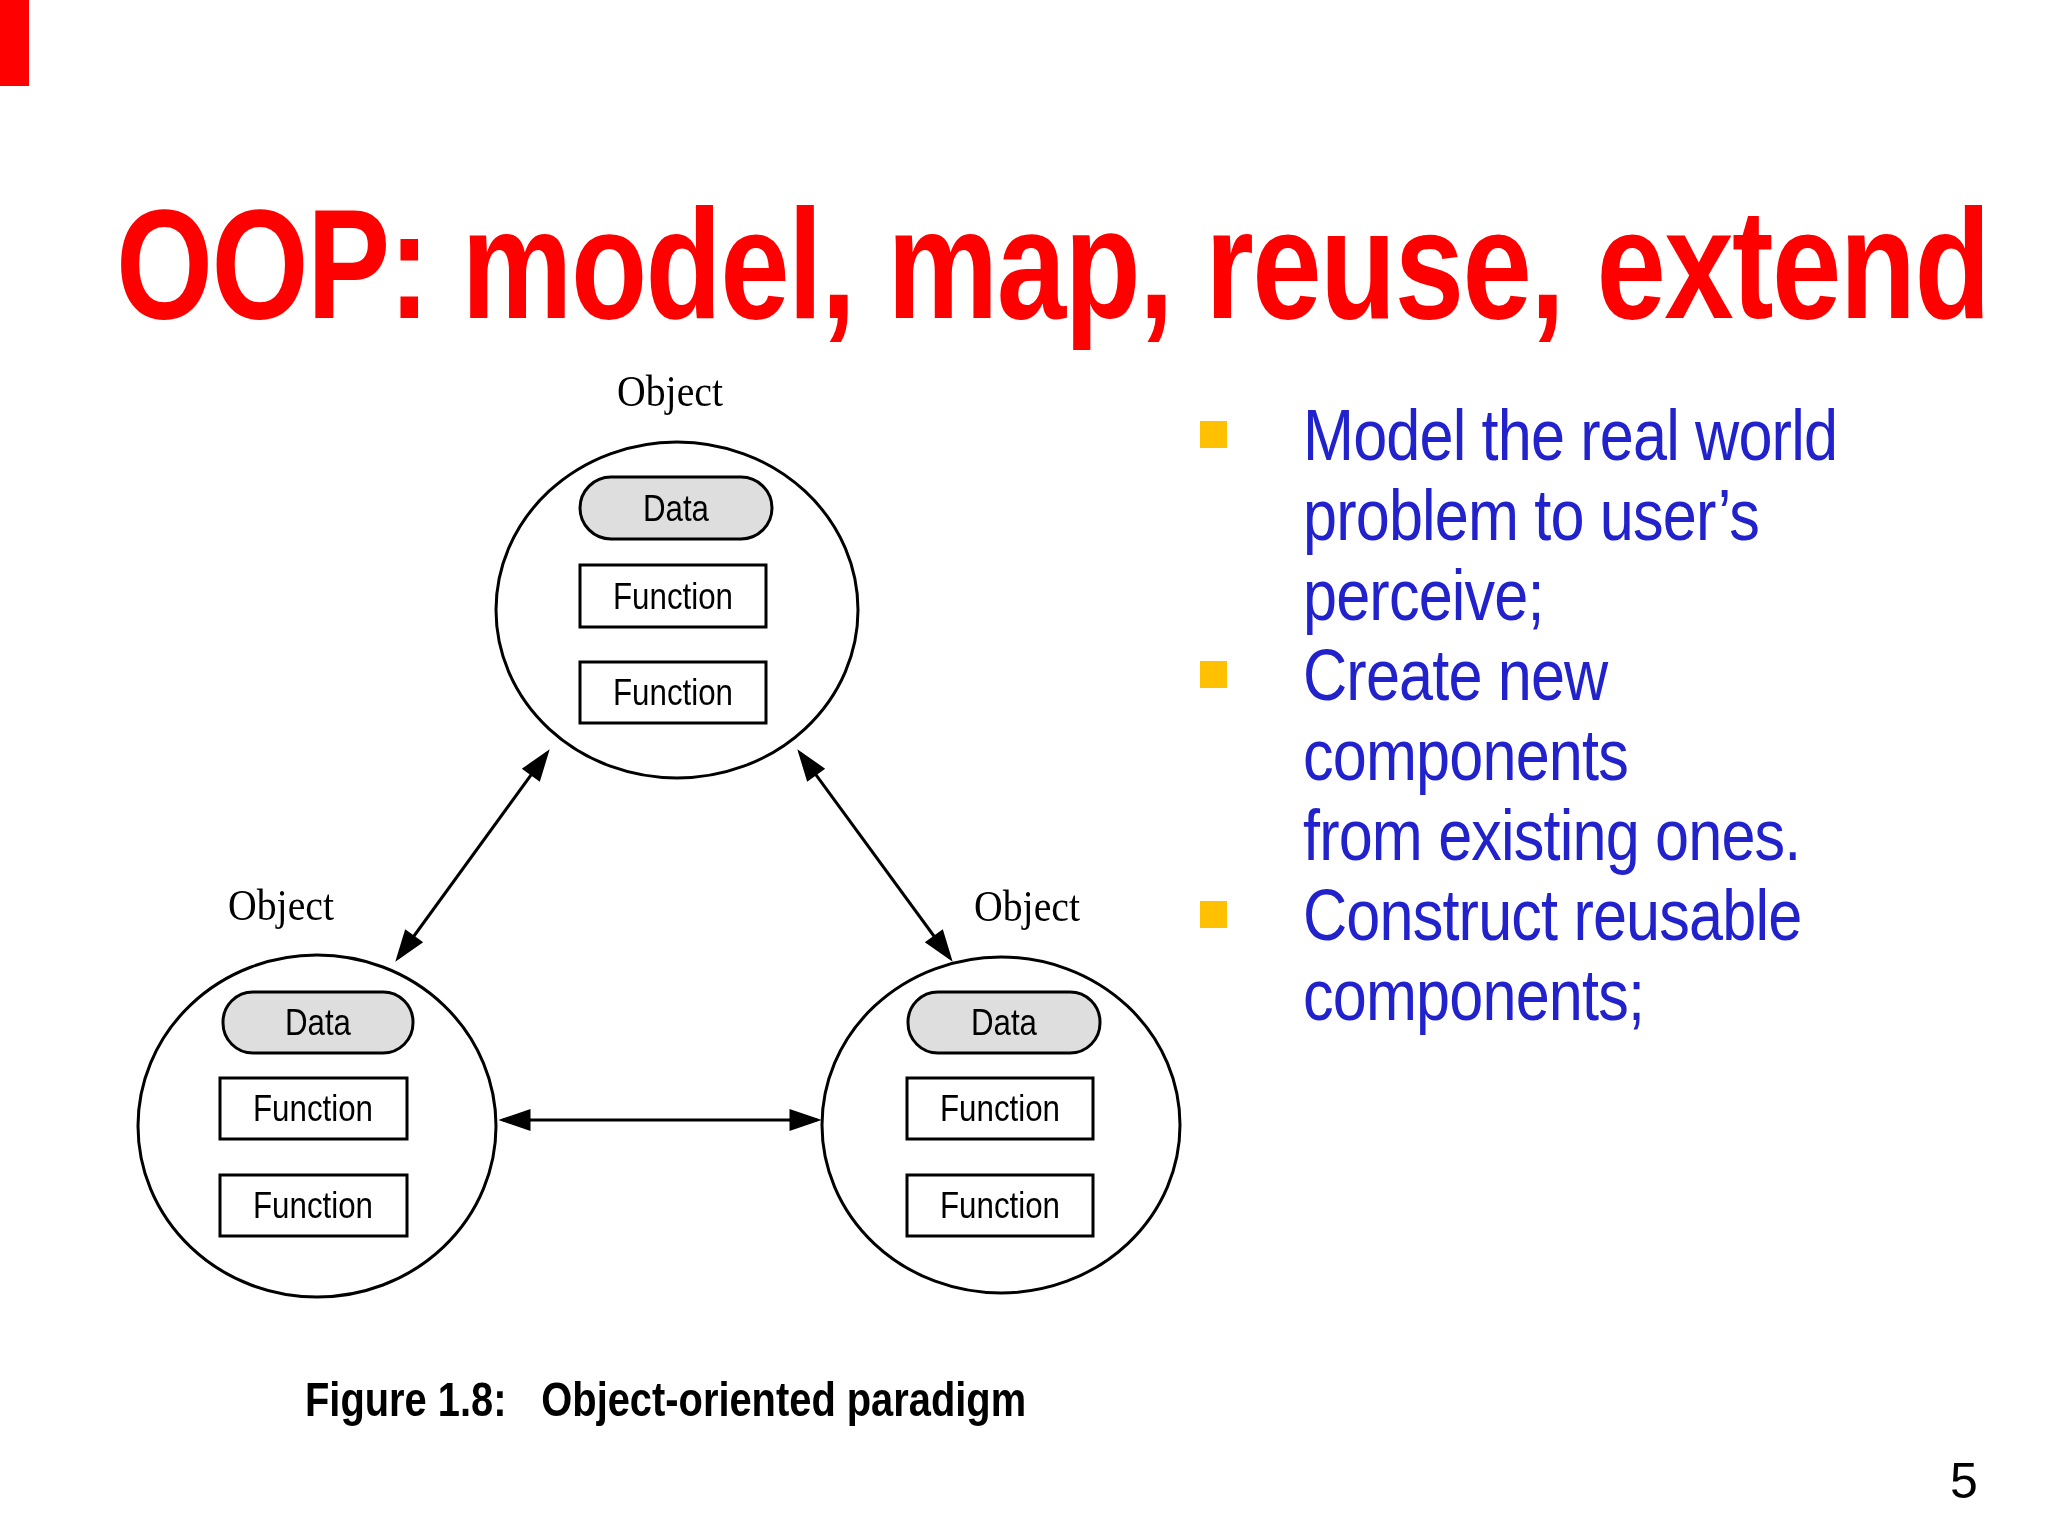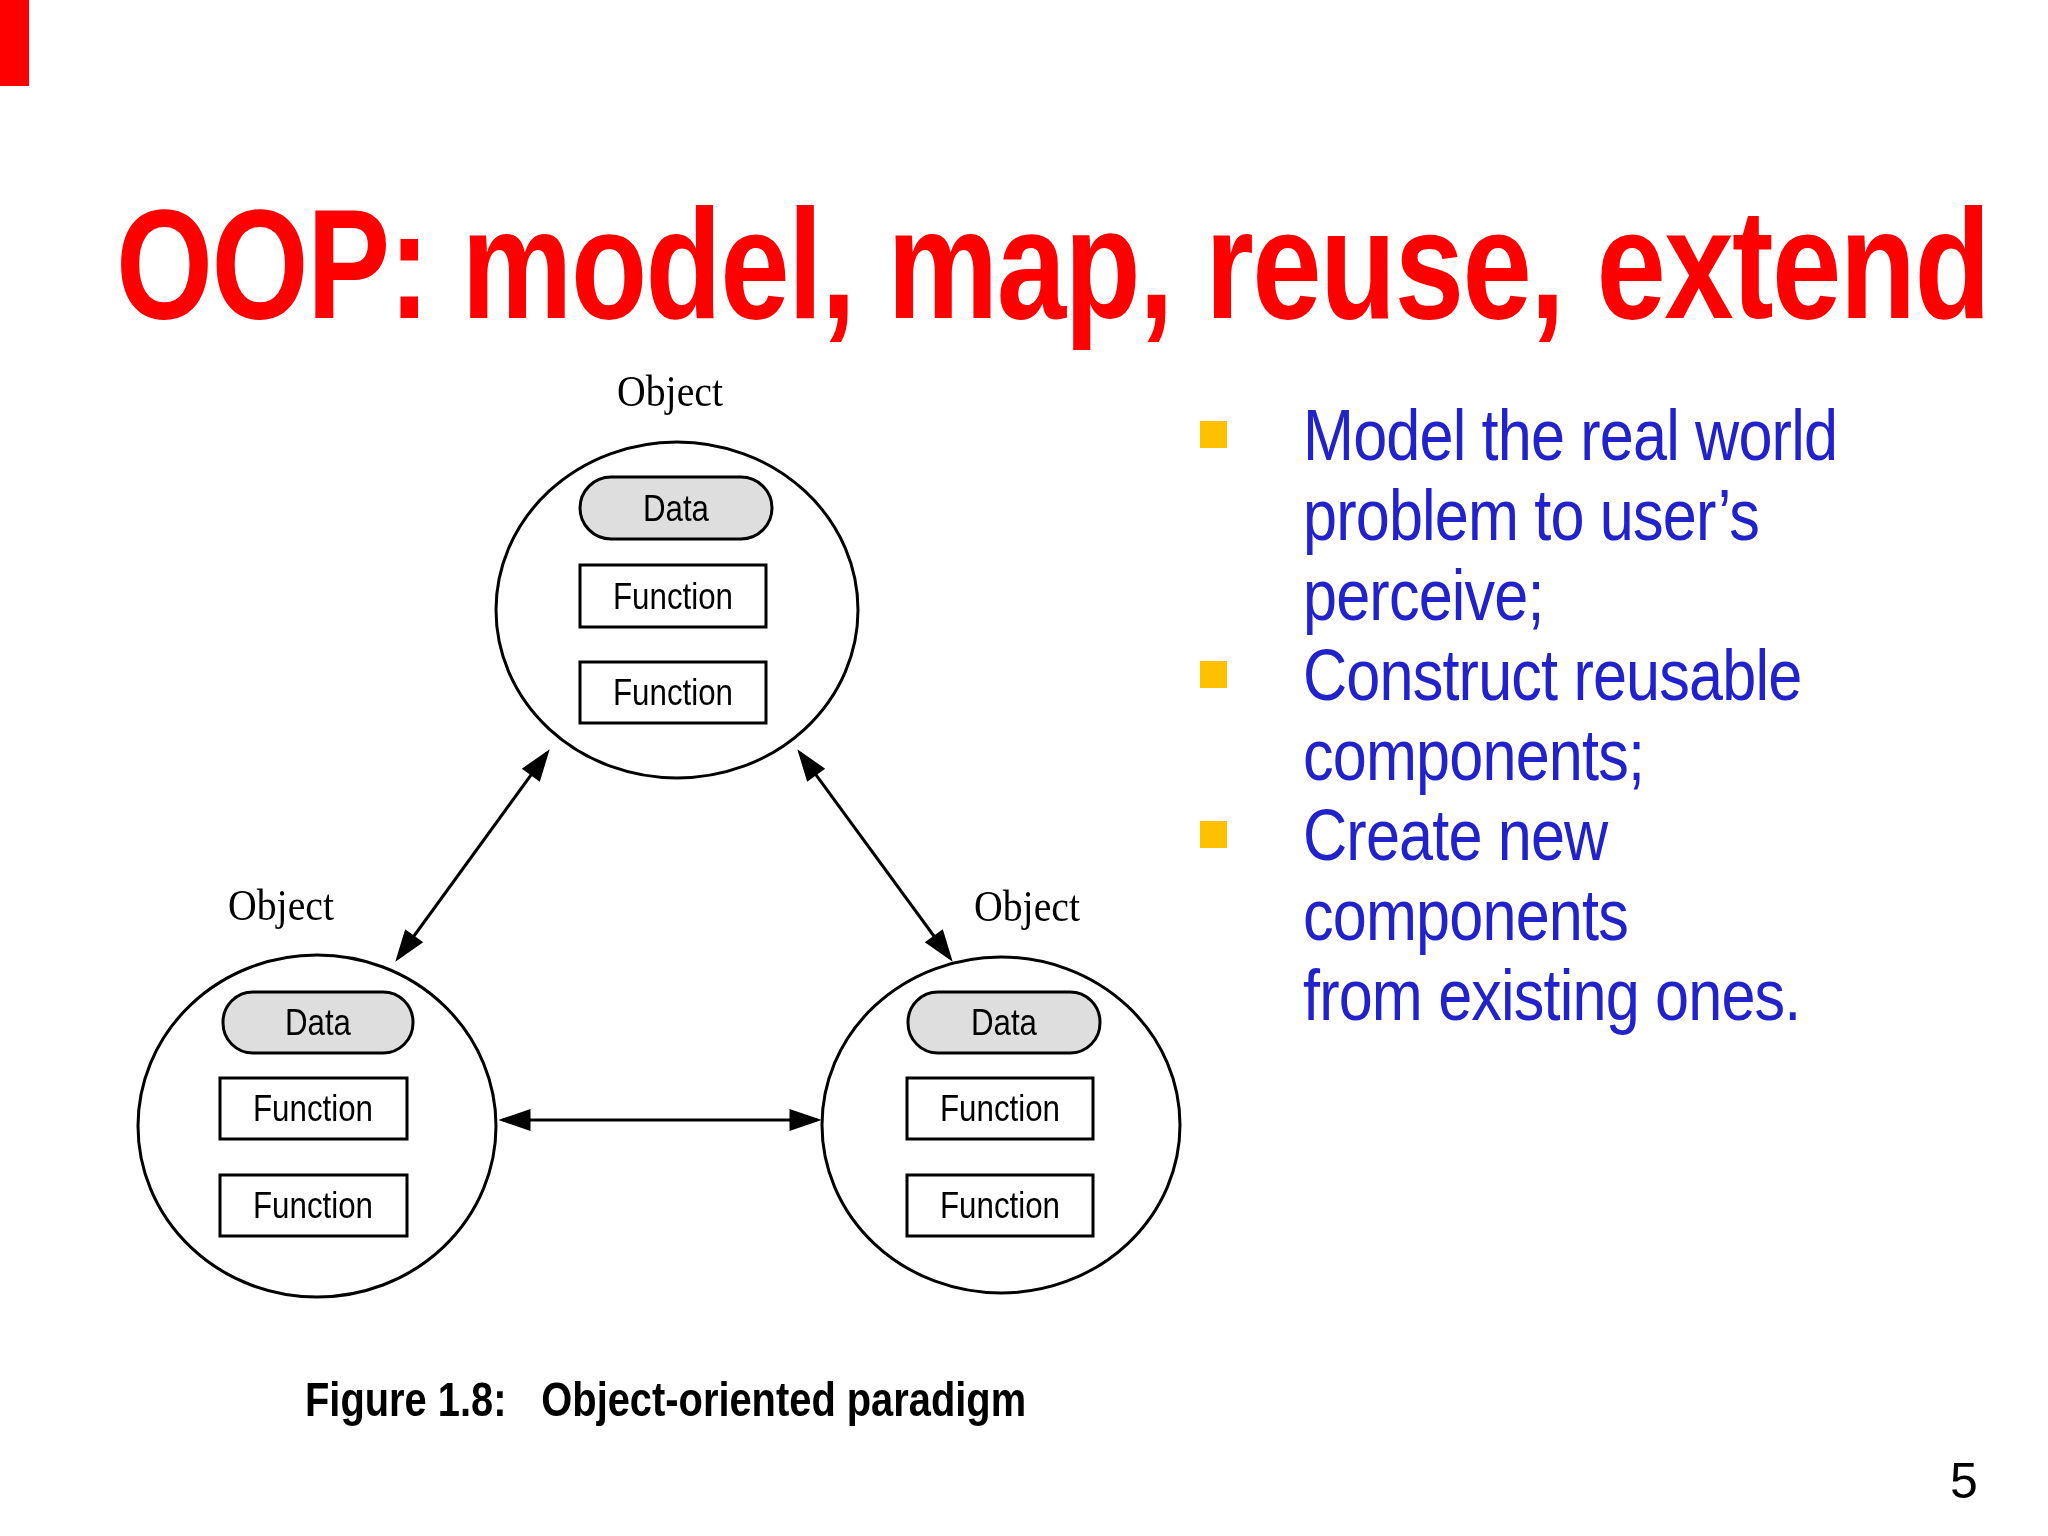--- a/index.html
+++ b/index.html
@@ -177,27 +177,27 @@
 
 <ul class="bullet-list">
   <li class="bullet-item">
     <span class="bullet-square"></span>
     <span class="bullet-text">Model the real world
 problem to user’s
 perceive;</span>
   </li>
   <li class="bullet-item">
     <span class="bullet-square"></span>
+    <span class="bullet-text">Create new components
+from existing ones.</span>
+  </li>
+  <li class="bullet-item">
+    <span class="bullet-square"></span>
     <span class="bullet-text">Construct reusable
 components;</span>
   </li>
-  <li class="bullet-item">
-    <span class="bullet-square"></span>
-    <span class="bullet-text">Create new components
-from existing ones.</span>
-  </li>
 </ul>
 
 <div class="figure-caption">
   <span class="caption-label">Figure 1.8:</span><span class="caption-text">Object-oriented paradigm</span>
 </div>
 
 <div class="page-number">5</div>
 
 </body></html>

